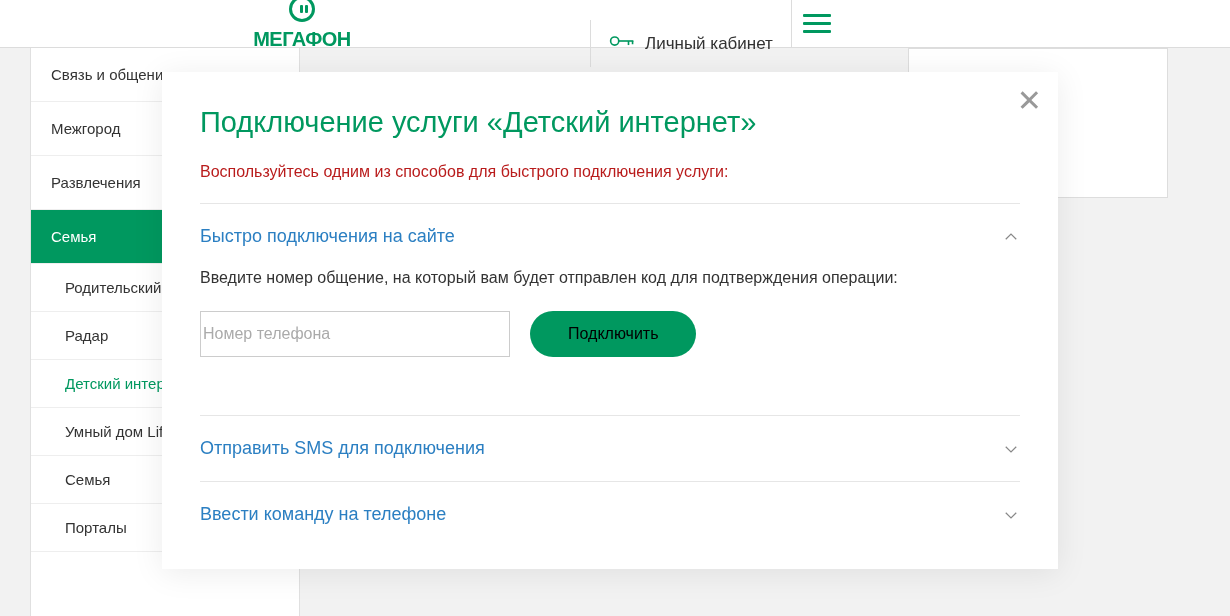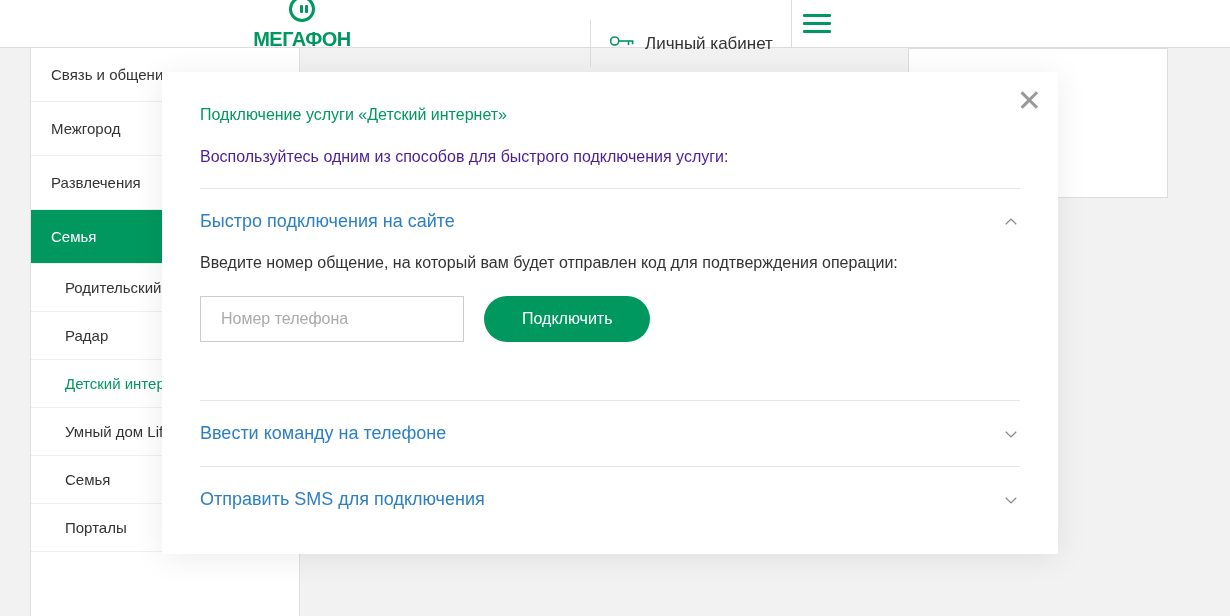--- a/index.html
+++ b/index.html
@@ -130,55 +130,55 @@
     padding:34px 38px 44px 38px;
   }
   .modal-close {
     position:absolute;
     right:16px; top:14px;
     font-size:30px;
     color:#999;
     cursor:pointer;
     line-height:1;
   }
-  .modal-title { color:#00985f; font-size:16px; font-weight:400; }
-  .modal-text { margin-top:24px; color:#4c1d95; font-size:16px; }
+  .modal-title { color:#00985f; font-size:29px; font-weight:400; }
+  .modal-text { margin-top:24px; color:#b91c1c; font-size:16px; }
   .sep { height:1px; background:#e6e6e6; margin-top:22px; }
 
   .acc-head {
     display:flex;
     justify-content:space-between;
     align-items:center;
     padding:22px 0 4px 0;
     cursor:pointer;
   }
   .acc-title { color:#2b7fc2; font-size:18px; }
   .chev { width:18px; height:18px; }
   .chev svg { width:100%; height:100%; stroke:#888; stroke-width:1.6; fill:none; }
 
   .acc-body { padding-top:18px; }
   .acc-body .hint { color:#333; font-size:16px; }
 
   .input-row { display:flex; gap:20px; margin-top:24px; align-items:center;}
   .phone-input {
-    width:264px; height:46px;
+    width:310px; height:46px;
     border:1px solid #ccc;
-    padding:0 20px;
+    padding:0 2px;
     font-size:16px;
     color:#333;
     outline:none;
   }
   .phone-input::placeholder { color:#aaa; }
   .connect-btn {
     height:46px;
     padding:0 38px;
     border:none;
     border-radius:23px;
     background:#00985f;
-    color:#ffffff;
+    color:#000000;
     font-size:16px;
     cursor:pointer;
     text-align:right;
   }
 
   .acc-collapsed {
     display:flex;
     justify-content:space-between;
     align-items:center;
     padding:22px 0;
@@ -255,29 +255,29 @@
     <div class="hint">Введите номер общение, на который вам будет отправлен код для подтверждения операции:</div>
     <div class="input-row">
       <input class="phone-input" type="text" placeholder="Номер телефона" style="">
       <button class="connect-btn">Подключить</button>
     </div>
   </div>
 
   <div style="height:58px"></div>
 
   <div class="acc-collapsed">
+    <span class="acc-title">Отправить SMS для подключения</span>
+    <span class="chev">
+      <svg viewBox="0 0 24 24">
+          <polyline points="5 9 12 16 19 9"></polyline>
+        </svg>
+    </span>
+  </div>
+
+  <div class="acc-collapsed">
     <span class="acc-title">Ввести команду на телефоне</span>
     <span class="chev">
       <svg viewBox="0 0 24 24">
           <polyline points="5 9 12 16 19 9"></polyline>
         </svg>
     </span>
   </div>
-
-  <div class="acc-collapsed">
-    <span class="acc-title">Отправить SMS для подключения</span>
-    <span class="chev">
-      <svg viewBox="0 0 24 24">
-          <polyline points="5 9 12 16 19 9"></polyline>
-        </svg>
-    </span>
-  </div>
 </div>
 
 </body></html>

